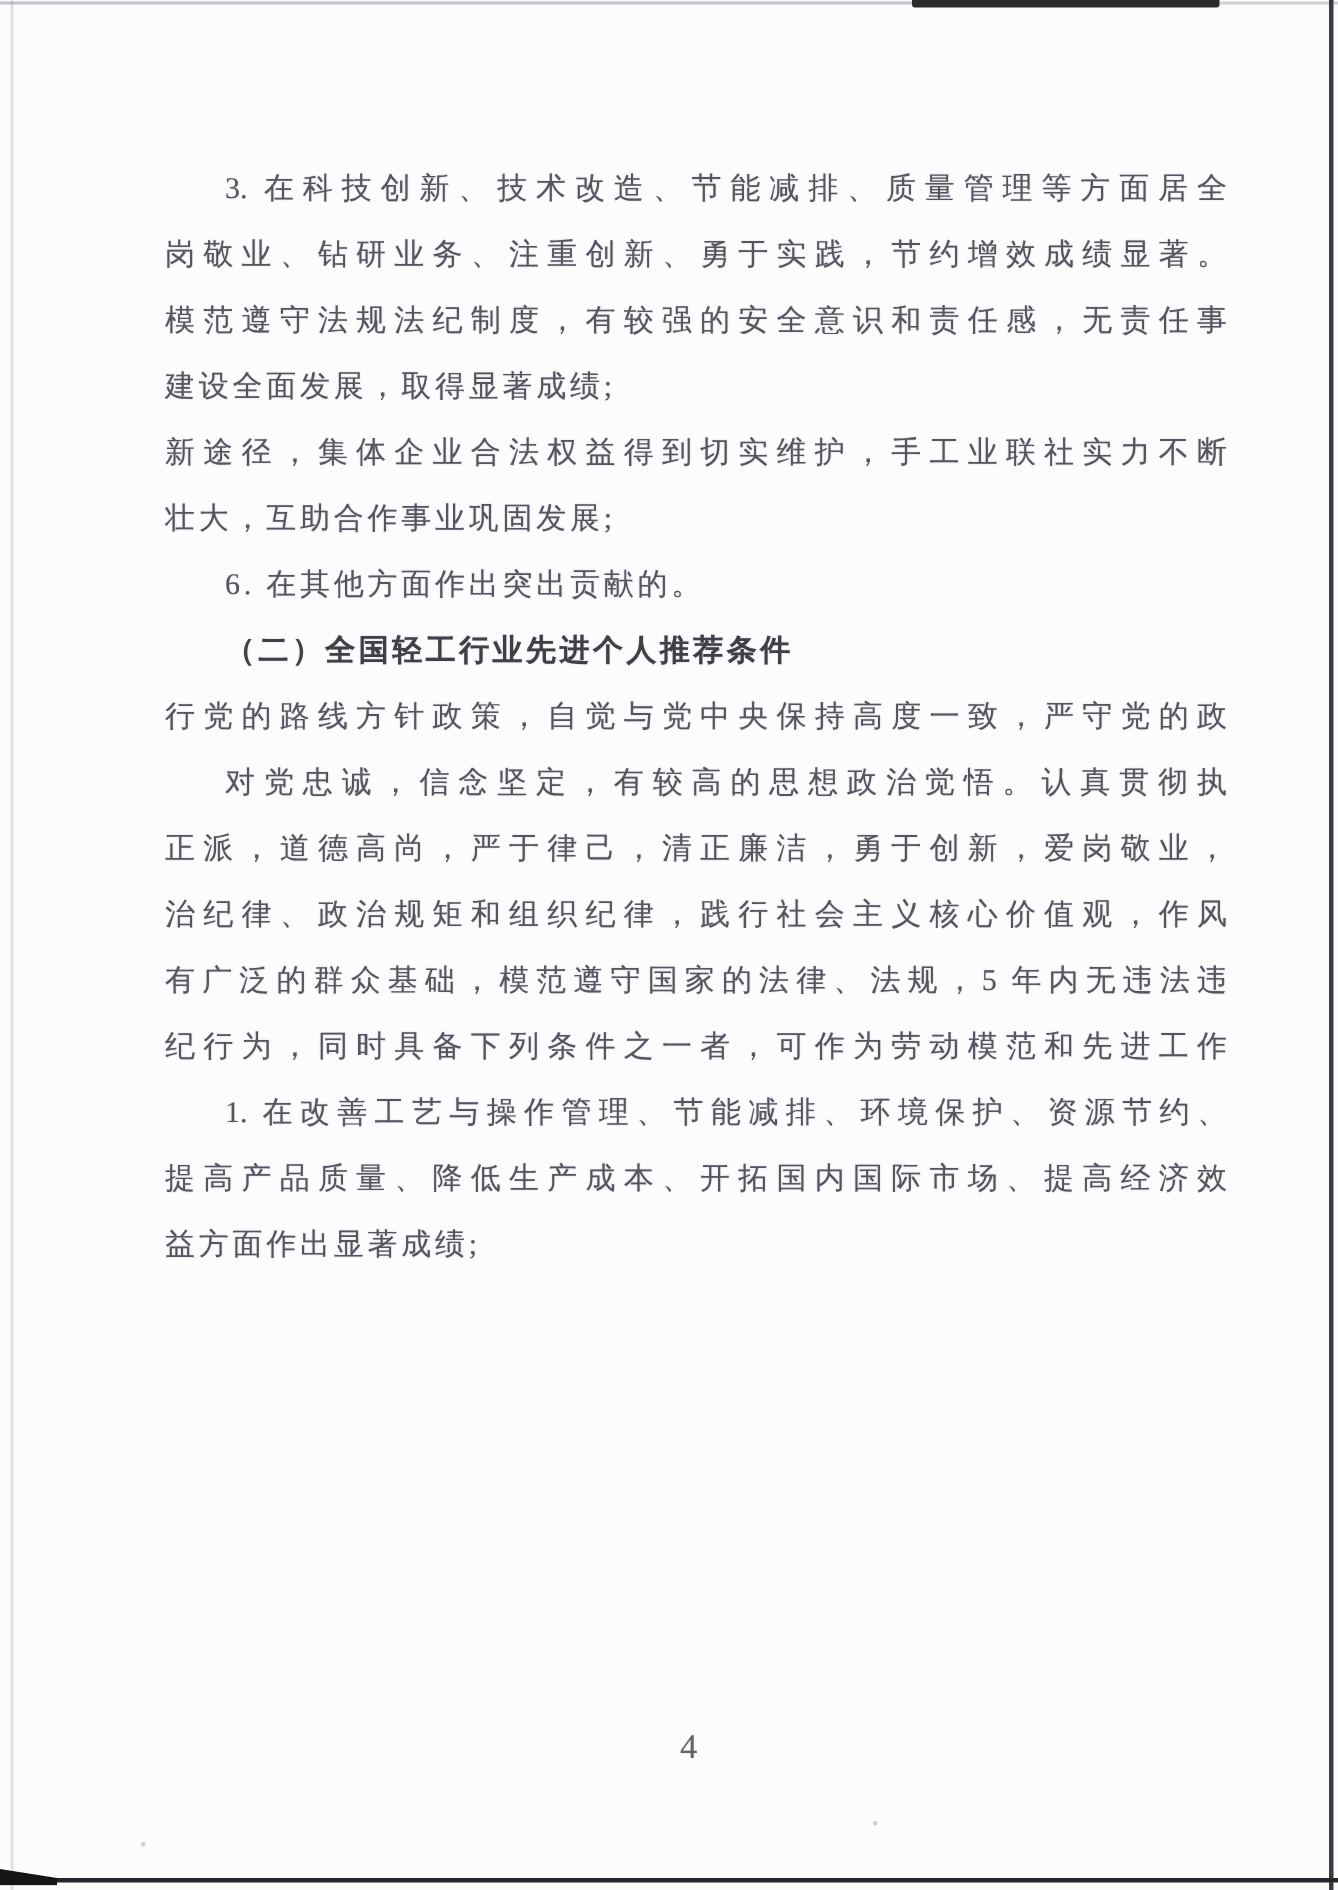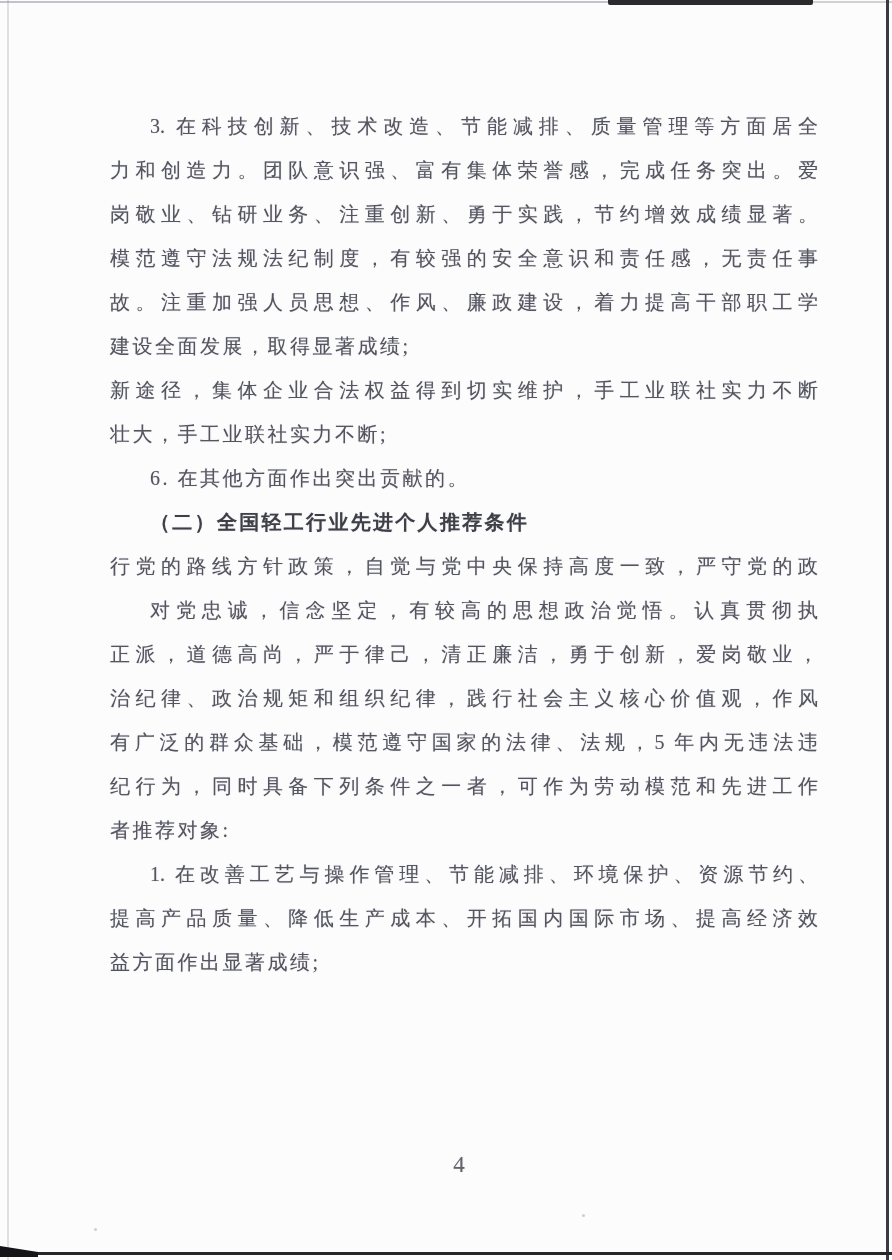--- a/index.html
+++ b/index.html
@@ -99,36 +99,33 @@
   <div class="artifact top-hairline-right"></div>
   <div class="artifact right-edge-line"></div>
   <div class="artifact left-edge-line"></div>
   <div class="artifact bottom-line"></div>
   <div class="artifact bottom-left-wedge"></div>
   <div class="artifact speck speck-1"></div>
   <div class="artifact speck speck-2"></div>
 
   <div class="doc-body" id="doc-body">
       <div class="line fill indent">3. 在科技创新、技术改造、节能减排、质量管理等方面居全</div>
-      <div class="line fill">力和创造力。团队意识强、富有集体荣誉感，完成任务突出。爱</div>
       <div class="line fill">岗敬业、钻研业务、注重创新、勇于实践，节约增效成绩显著。</div>
       <div class="line fill">模范遵守法规法纪制度，有较强的安全意识和责任感，无责任事</div>
-      <div class="line fill">故。注重加强人员思想、作风、廉政建设，着力提高干部职工学</div>
       <div class="line">建设全面发展，取得显著成绩;</div>
       <div class="line fill">新途径，集体企业合法权益得到切实维护，手工业联社实力不断</div>
-      <div class="line">壮大，手工业联社实力不断;</div>
+      <div class="line">壮大，互助合作事业巩固发展;</div>
       <div class="line indent">6. 在其他方面作出突出贡献的。</div>
       <div class="line indent heading">（二）全国轻工行业先进个人推荐条件</div>
       <div class="line fill">行党的路线方针政策，自觉与党中央保持高度一致，严守党的政</div>
       <div class="line fill indent">对党忠诚，信念坚定，有较高的思想政治觉悟。认真贯彻执</div>
       <div class="line fill">正派，道德高尚，严于律己，清正廉洁，勇于创新，爱岗敬业，</div>
       <div class="line fill">治纪律、政治规矩和组织纪律，践行社会主义核心价值观，作风</div>
       <div class="line fill">有广泛的群众基础，模范遵守国家的法律、法规，5 年内无违法违</div>
       <div class="line fill">纪行为，同时具备下列条件之一者，可作为劳动模范和先进工作</div>
-      <div class="line">者推荐对象:</div>
       <div class="line fill indent">1. 在改善工艺与操作管理、节能减排、环境保护、资源节约、</div>
       <div class="line fill">提高产品质量、降低生产成本、开拓国内国际市场、提高经济效</div>
       <div class="line">益方面作出显著成绩;</div>
     </div>
 
   <div class="pageno">4</div>
 
 </div>
 
 </body></html>

